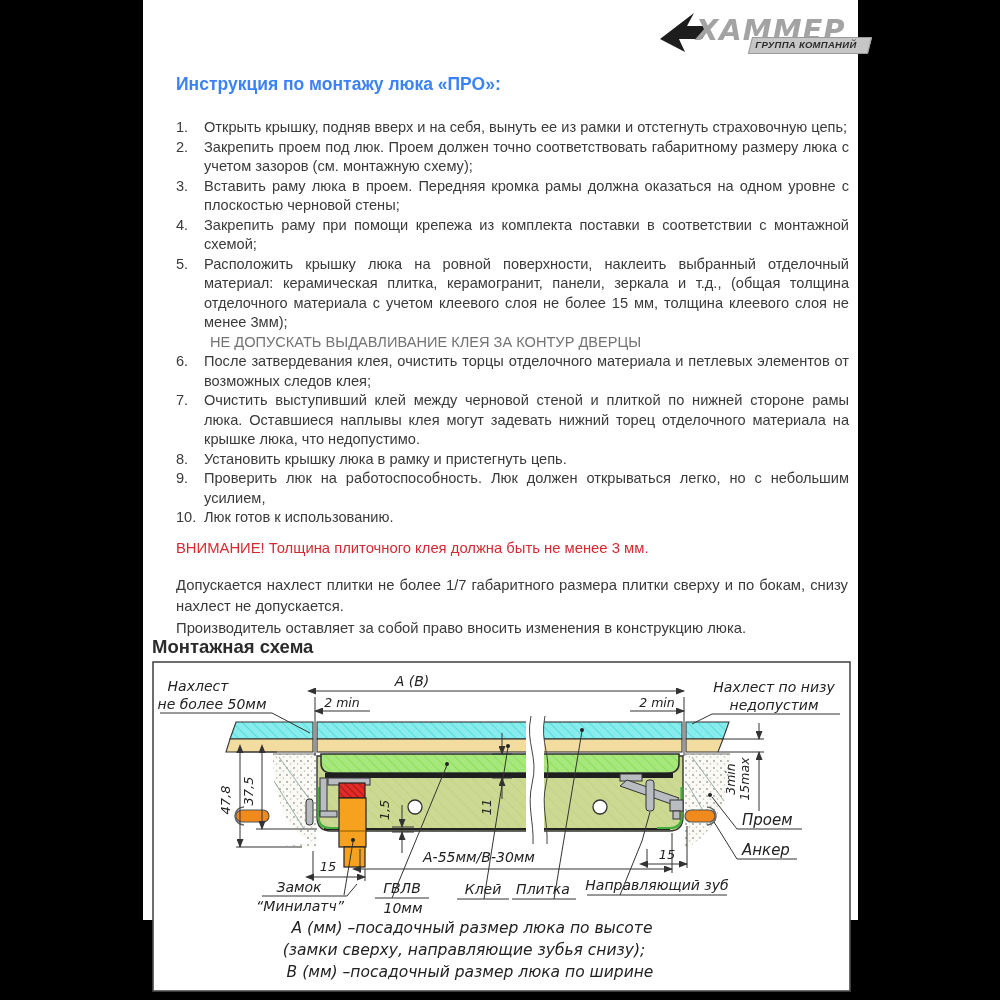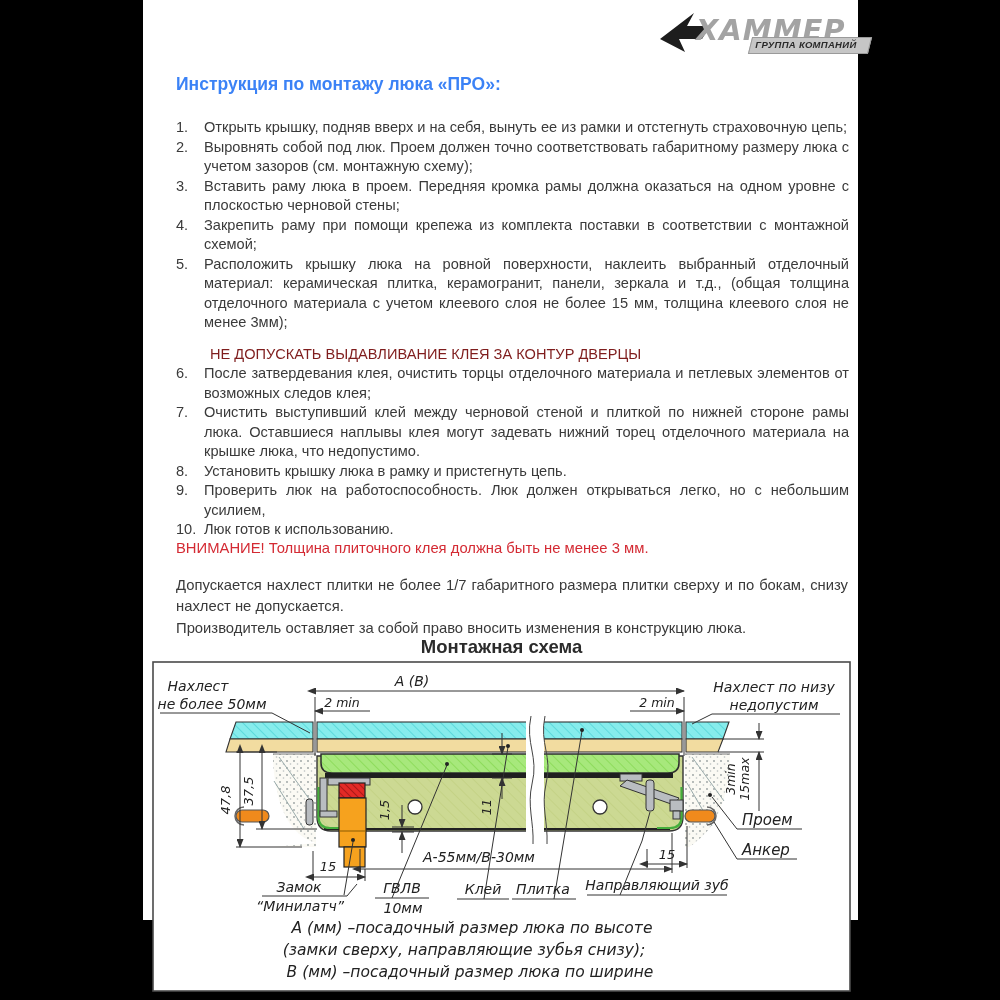--- a/index.html
+++ b/index.html
@@ -14,26 +14,26 @@
   .logo-tagline{position:absolute;left:92px;top:31px;width:118px;height:15px;
     background:#c6c6c6;transform:skewX(-14deg);border:1px solid #9a9a9a;}
   .logo-tagline span{display:block;transform:skewX(14deg);font-size:9.5px;font-weight:bold;
     font-style:italic;color:#2a2a2a;white-space:nowrap;padding:1px 0 0 4px;letter-spacing:.3px;}
 
   
   .list{position:absolute;left:30px;top:118px;width:676px;font-size:14.6px;line-height:19.5px;color:#3a3a3a;}
   .row{display:flex;}
   .num{width:28px;flex:none;text-align:left;padding-left:3px;}
   .itxt{flex:1;text-align:justify;}
-  .red-inline{color:#7f1d1d;padding-left:6px;margin-top:12px;}
+  .red-inline{color:#737373;padding-left:6px;}
   .attention{position:absolute;left:33px;top:540px;font-size:14.8px;color:#d42a33;}
   .para{position:absolute;left:33px;width:672px;font-size:14.8px;line-height:21px;color:#3a3a3a;text-align:justify;}
   .p1{top:575px;}
   .p2{top:618px;}
-  .scheme-title{position:absolute;left:9px;top:636px;width:699px;text-align:center;
+  .scheme-title{position:absolute;left:9px;top:636px;width:699px;text-align:left;
     font-size:18.5px;font-weight:bold;color:#2b2b2b;}
   .diagram{position:absolute;left:9px;top:661px;}
 </style>
 </head>
 <body>
 
 <div class="page">
 
   <div class="logo">
     <svg width="200" height="50" viewBox="0 0 200 50">
@@ -47,21 +47,21 @@
 
   <div class="doc-title">Инструкция по монтажу люка «ПРО»:</div>
 
   <div class="list">
     <div class="row">
         <span class="num">1.</span>
         <div class="itxt">Открыть крышку, подняв вверх и на себя, вынуть ее из рамки и отстегнуть страховочную цепь;</div>
       </div>
     <div class="row">
         <span class="num">2.</span>
-        <div class="itxt">Выровнять собой под люк. Проем должен точно соответствовать габаритному размеру люка с учетом зазоров (см. монтажную схему);</div>
+        <div class="itxt">Закрепить проем под люк. Проем должен точно соответствовать габаритному размеру люка с учетом зазоров (см. монтажную схему);</div>
       </div>
     <div class="row">
         <span class="num">3.</span>
         <div class="itxt">Вставить раму люка в проем. Передняя кромка рамы должна оказаться на одном уровне с плоскостью черновой стены;</div>
       </div>
     <div class="row">
         <span class="num">4.</span>
         <div class="itxt">Закрепить раму при помощи крепежа из комплекта поставки в соответствии с монтажной схемой;</div>
       </div>
     <div class="row">

